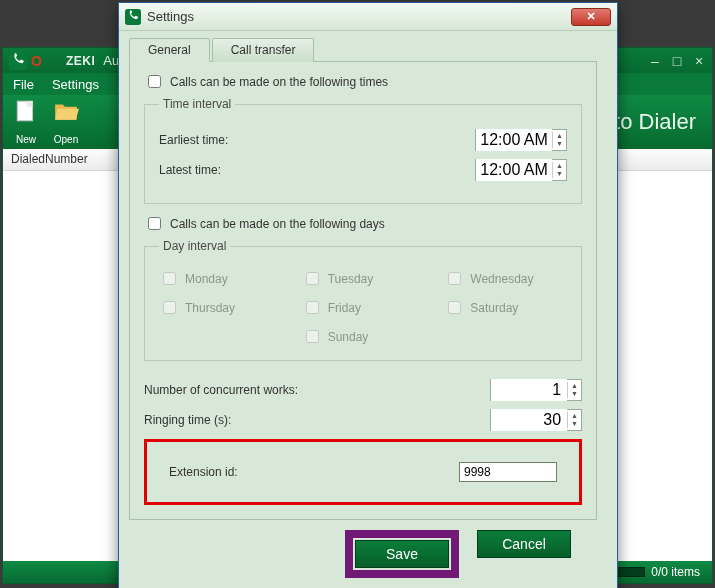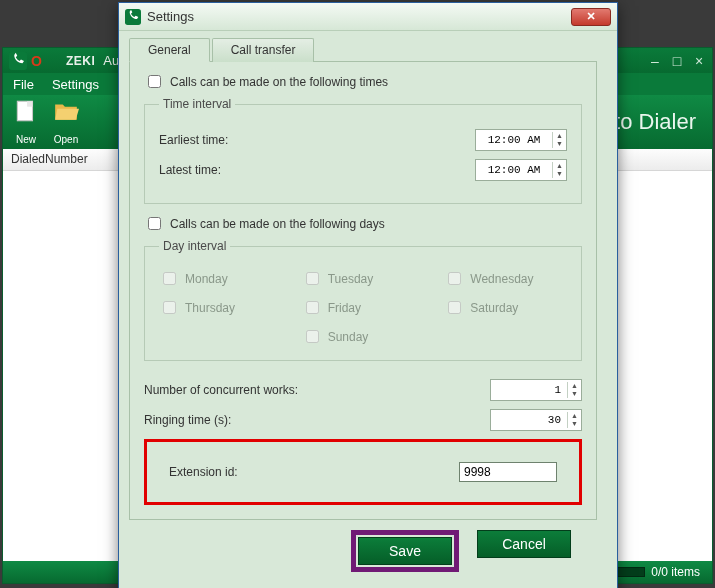--- a/index.html
+++ b/index.html
@@ -44,35 +44,35 @@
   .tab-panel { border:1px solid #a8c0a8; border-top:none; padding:10px 14px 14px 14px; background:#d8e8d8; min-height:420px; position:relative;}
 
   .check-row { display:flex; align-items:center; gap:6px; font-size:12px; color:#333; margin-bottom:6px;}
   input[type=checkbox]{ width:13px; height:13px; }
 
   fieldset.group { border:1px solid #b6cab6; padding:10px 14px 14px 14px; margin:2px 0 10px 0;}
   fieldset.group legend { font-size:12px; color:#4a4a4a; padding:0 4px; }
   .form-row { display:flex; align-items:center; font-size:12px; color:#333; margin:8px 0;}
   .form-row .lbl { flex:1; }
   .spin-wrap { display:flex; align-items:center; background:#fff; border:1px solid #9aad9a; height:22px; }
-  .spin-wrap input { border:none; outline:none; width:76px; text-align:center; font-size:11px; padding:2px 4px;font-family:Liberation Mono, monospace;}
+  .spin-wrap input { border:none; outline:none; width:76px; text-align:center; font-size:16px; padding:2px 4px;}
   .spin-wrap.num input { text-align:right; width:76px; padding-right:6px;}
   .spin-btns { display:flex; flex-direction:column; border-left:1px solid #c3d0c3;}
   .spin-btns span { font-size:7px; line-height:8px; padding:0 3px; color:#555;}
 
   .days-grid { display:grid; grid-template-columns:repeat(3,1fr); gap:10px 20px; margin-top:6px;}
   .day { display:flex; align-items:center; gap:6px; font-size:12px; color:#8a988a;}
   .day input { accent-color:#9a9a9a; }
 
   .highlight-row { border:3px solid #e10000; padding:4px 6px; margin-top:6px;}
   .ext-input { background:#fff; border:1px solid #6e826e; height:20px; width:98px; font-size:12px; padding:1px 4px;}
 
   .dlg-buttons { display:flex; justify-content:flex-end; gap:18px; padding:10px 26px 14px 0;}
   .btn { width:94px; height:28px; background:linear-gradient(#0c7d3a,#055e28); color:#fff; border:1px solid #033d1b; font-size:14px; display:flex; align-items:center; justify-content:center;}
-  .btn-hl { border:5px solid #701a75; padding:2px;}
+  .btn-hl { border:8px solid #701a75; padding:2px;}
 </style>
 </head>
 <body>
 
 <div class="app-window">
   <div class="app-titlebar">
     <span class="app-logo">
       <svg viewBox="0 0 24 24">
           <rect width="24" height="24" rx="4" fill="#0a7a3a"></rect>
           <path d="M7 4c0 6 5 11 11 11l2-3-4-2-2 2c-2-1-4-3-5-5l2-2-2-4z" fill="#fff"></path>

